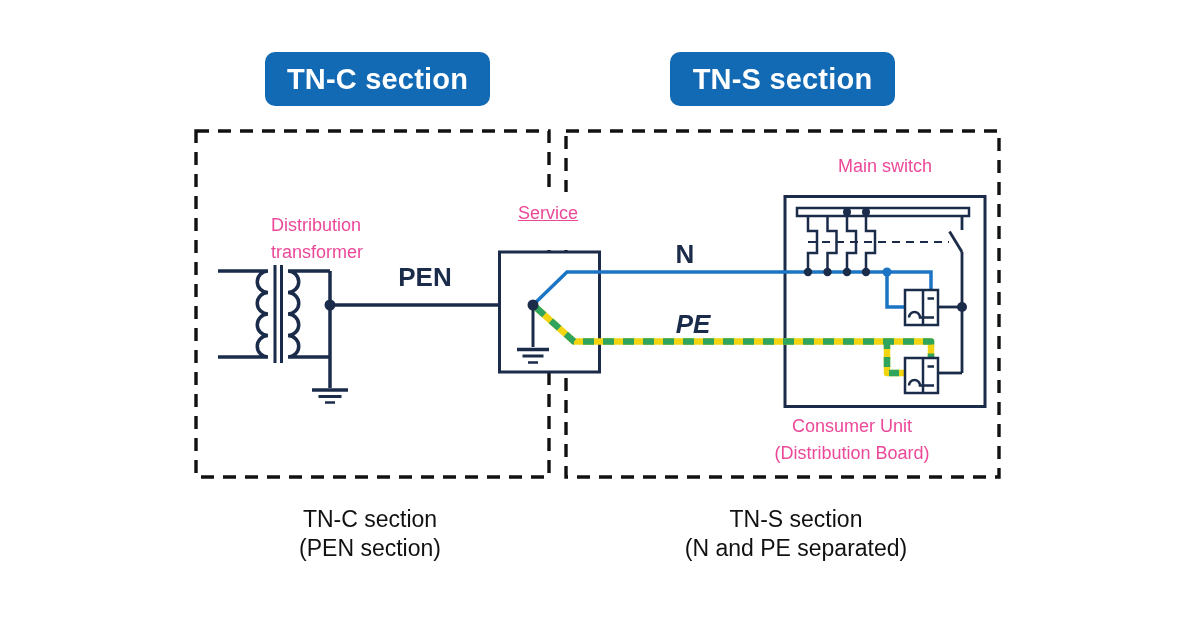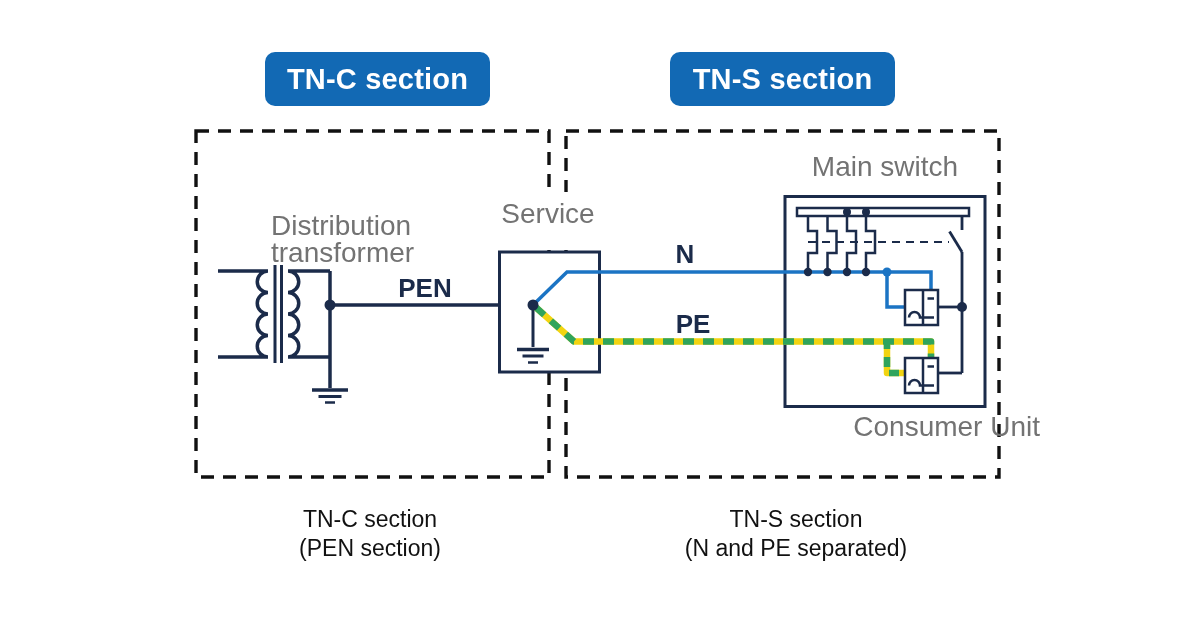--- a/index.html
+++ b/index.html
@@ -8,21 +8,21 @@
     font-family:"Liberation Sans",sans-serif;overflow:hidden;
   }
   .stage svg{position:absolute;left:0;top:0;}
   .abs{position:absolute;}
   .badge{
     background:#1269b4;color:#ffffff;border-radius:10px;
     font-size:29px;font-weight:bold;
     display:flex;align-items:center;justify-content:center;
     letter-spacing:.2px;
   }
-  .diaglabel{color:#737373;font-size:28px;line-height:27px;}
+  .diaglabel{color:#ec4899;font-size:18px;line-height:27px;}
   .center{text-align:center;}
   .wirelabel{color:#1b2b4a;font-size:26px;font-weight:600;text-align:center;}
   .caption{color:#111111;font-size:23px;line-height:29px;text-align:center;}
   .line{display:block;}
 </style>
 </head>
 <body>
 
 <div class="stage">
 
@@ -124,33 +124,34 @@
   </div>
   <div class="abs badge" style="left:670px;top:52px;width:225px;height:54px;">
     <span>TN-S section</span>
   </div>
 
   <div class="abs diaglabel" style="left:227px;top:212px;margin-left:44px;">
     <span class="line">Distribution</span>
     <span class="line">transformer</span>
   </div>
 
-  <div class="abs diaglabel center" style="left:478px;top:200px;width:140px;">
+  <div class="abs diaglabel center" style="left:478px;top:200px;width:140px;text-decoration:underline;">
     <span class="line">Service</span>
   </div>
 
   <div class="abs diaglabel center" style="left:805px;top:153px;width:160px;">Main switch</div>
 
-  <div class="abs diaglabel center" style="left:800px;top:413px;width:240px;text-align:right;">
+  <div class="abs diaglabel center" style="left:732px;top:413px;width:240px;">
     <span class="line">Consumer Unit</span>
+    <span class="line">(Distribution Board)</span>
   </div>
 
-  <div class="abs wirelabel" style="left:385px;top:273px;width:80px;">PEN</div>
+  <div class="abs wirelabel" style="left:385px;top:262px;width:80px;">PEN</div>
   <div class="abs wirelabel" style="left:663px;top:239px;width:44px;">N</div>
-  <div class="abs wirelabel" style="left:661px;top:309px;width:64px;">PE</div>
+  <div class="abs wirelabel" style="left:661px;top:309px;width:64px;font-style:italic;">PE</div>
 
   <div class="abs caption" style="left:245px;top:505px;width:250px;">
     <span class="line">TN-C section</span>
     <span class="line">(PEN section)</span>
   </div>
   <div class="abs caption" style="left:646px;top:505px;width:300px;">
     <span class="line">TN-S section</span>
     <span class="line">(N and PE separated)</span>
   </div>
 

